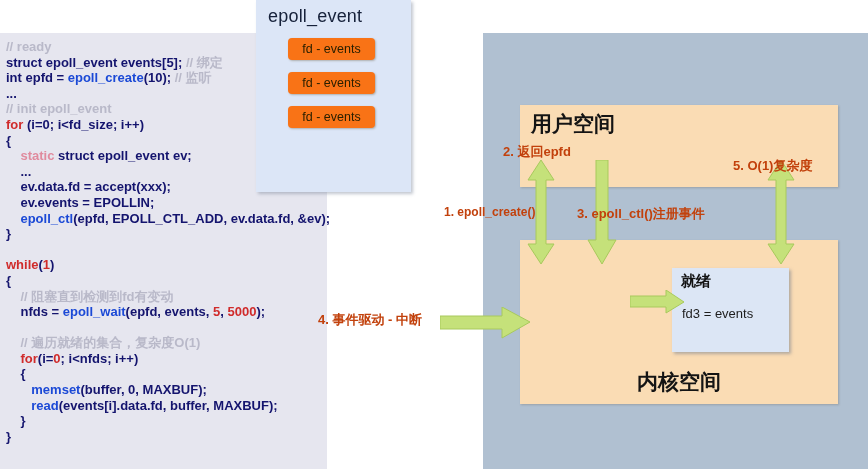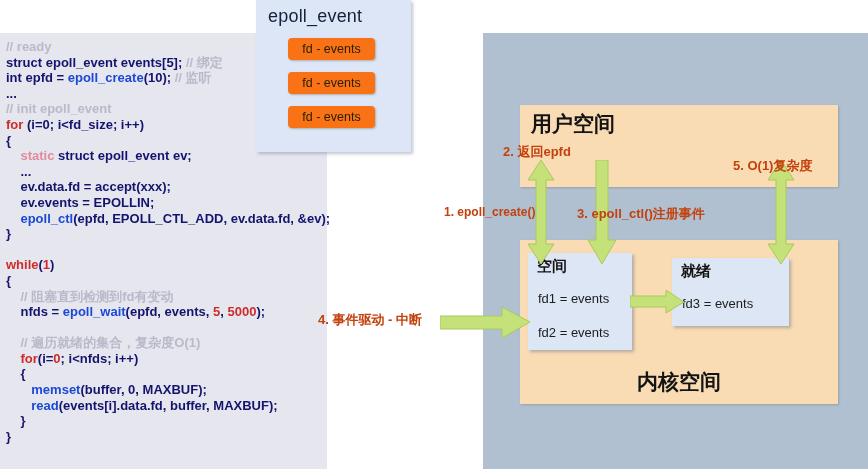--- a/index.html
+++ b/index.html
@@ -19,21 +19,21 @@
   .code-line{height:15.6px;white-space:pre;}
   .cmt{color:#b9b9c9;font-weight:bold;}
   .kw{color:#d02b2b;}
   .fn{color:#1b49d6;}
   .st{color:#e08b9e;}
   .pl{color:#14146e;}
   .num{color:#d02b2b;}
 
   
   .ee-card{
-    position:absolute;left:256px;top:0px;width:155px;height:152px;
+    position:absolute;left:256px;top:0px;width:155px;height:192px;
     background:#dce6f7;
     box-shadow:2px 2px 3px rgba(120,130,150,.45);
   }
   .ee-title{
     position:absolute;left:12px;top:6px;
     font-size:18px;font-weight:normal;color:#16213a;
     font-family:"Liberation Sans","DejaVu Sans",sans-serif;
     letter-spacing:.2px;
   }
   .fd-chip{
@@ -84,21 +84,21 @@
     position:absolute;left:9px;top:4px;
     font-size:15px;font-weight:bold;color:#121212;
     font-family:"Liberation Sans","DejaVu Sans",sans-serif;
   }
   .bb-row{
     position:absolute;left:10px;
     font-size:13px;font-weight:normal;color:#1d1d1d;
     font-family:"Liberation Sans","DejaVu Sans",sans-serif;
   }
   .box-space{left:528px;top:253px;width:104px;height:97px;}
-  .box-ready{left:672px;top:258px;width:117px;height:68px;}
+  .box-ready{left:672px;top:268px;width:117px;height:84px;}
 
   
   .lbl{
     position:absolute;font-weight:bold;color:#c2410c;
     font-family:"Liberation Sans","DejaVu Sans",sans-serif;
     white-space:nowrap;
   }
   .lbl-1{left:444px;top:205px;font-size:12px;}
   .lbl-2{left:503px;top:143px;font-size:13px;}
   .lbl-3{left:577px;top:205px;font-size:13px;}
@@ -125,25 +125,20 @@
   <div class="gray-panel"></div>
 
   <div class="user-space">
     <div class="user-space-title">用户空间</div>
   </div>
 
   <div class="kernel-space">
     <div class="kernel-space-title">内核空间</div>
   </div>
 
-  <div class="blue-box box-space">
-    <div class="bb-title">空间</div>
-    <div class="bb-row" style="top:38px;">fd1 = events</div>
-    <div class="bb-row" style="top:72px;">fd2 = events</div>
-  </div>
 
   <div class="blue-box box-ready">
     <div class="bb-title">就绪</div>
     <div class="bb-row" style="top:38px;">fd3 = events</div>
   </div>
 
   <svg class="arrow" style="left:524px;top:158px;" width="34" height="108">
     <polygon points="17,2 30,22 22,22 22,86 30,86 17,106 4,86 12,86 12,22 4,22" fill="#c5e17a" stroke="#a8c95c" stroke-width="1"></polygon>
   </svg>
 

